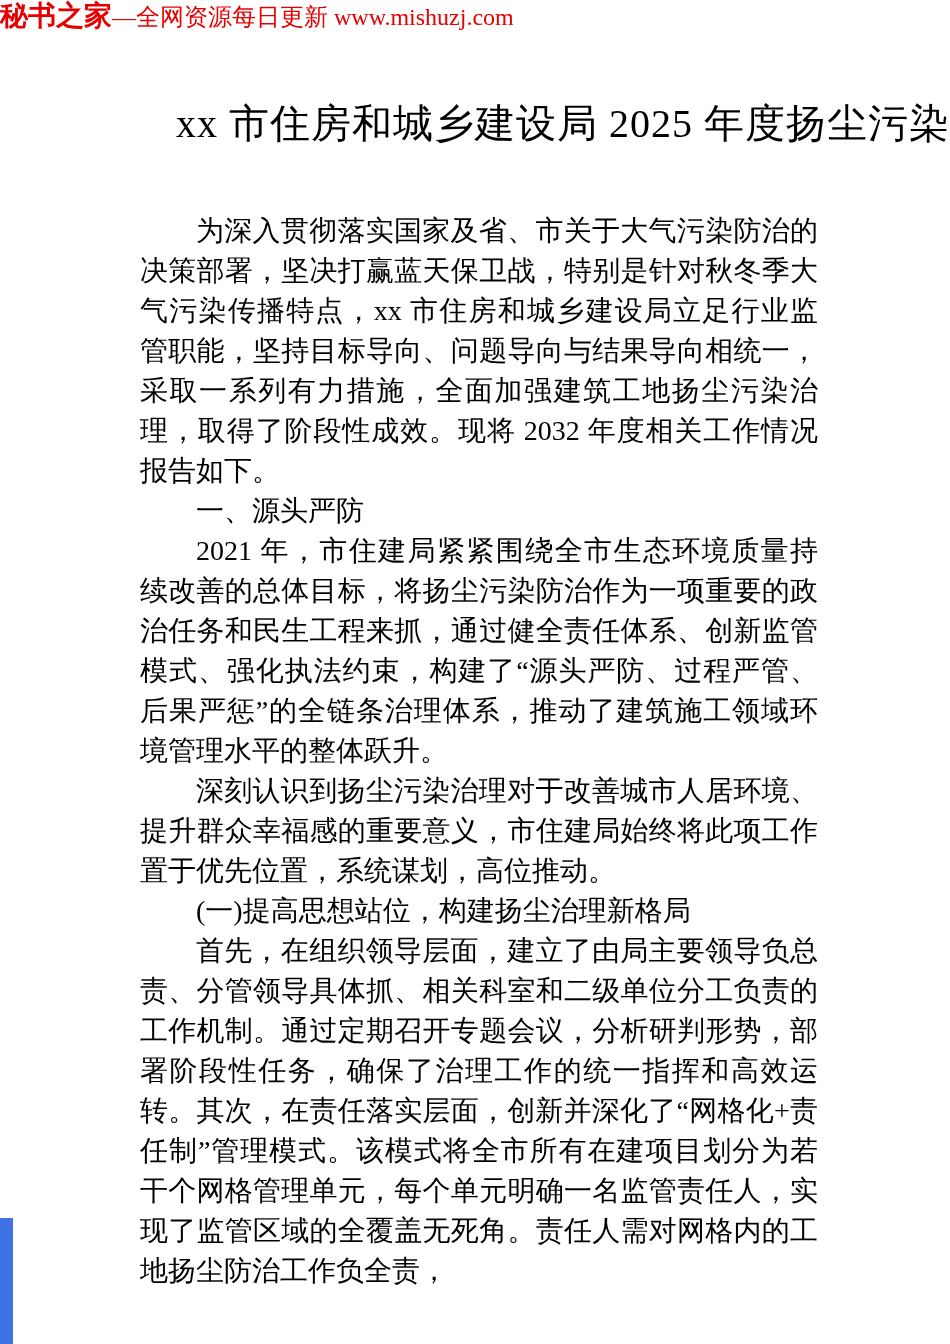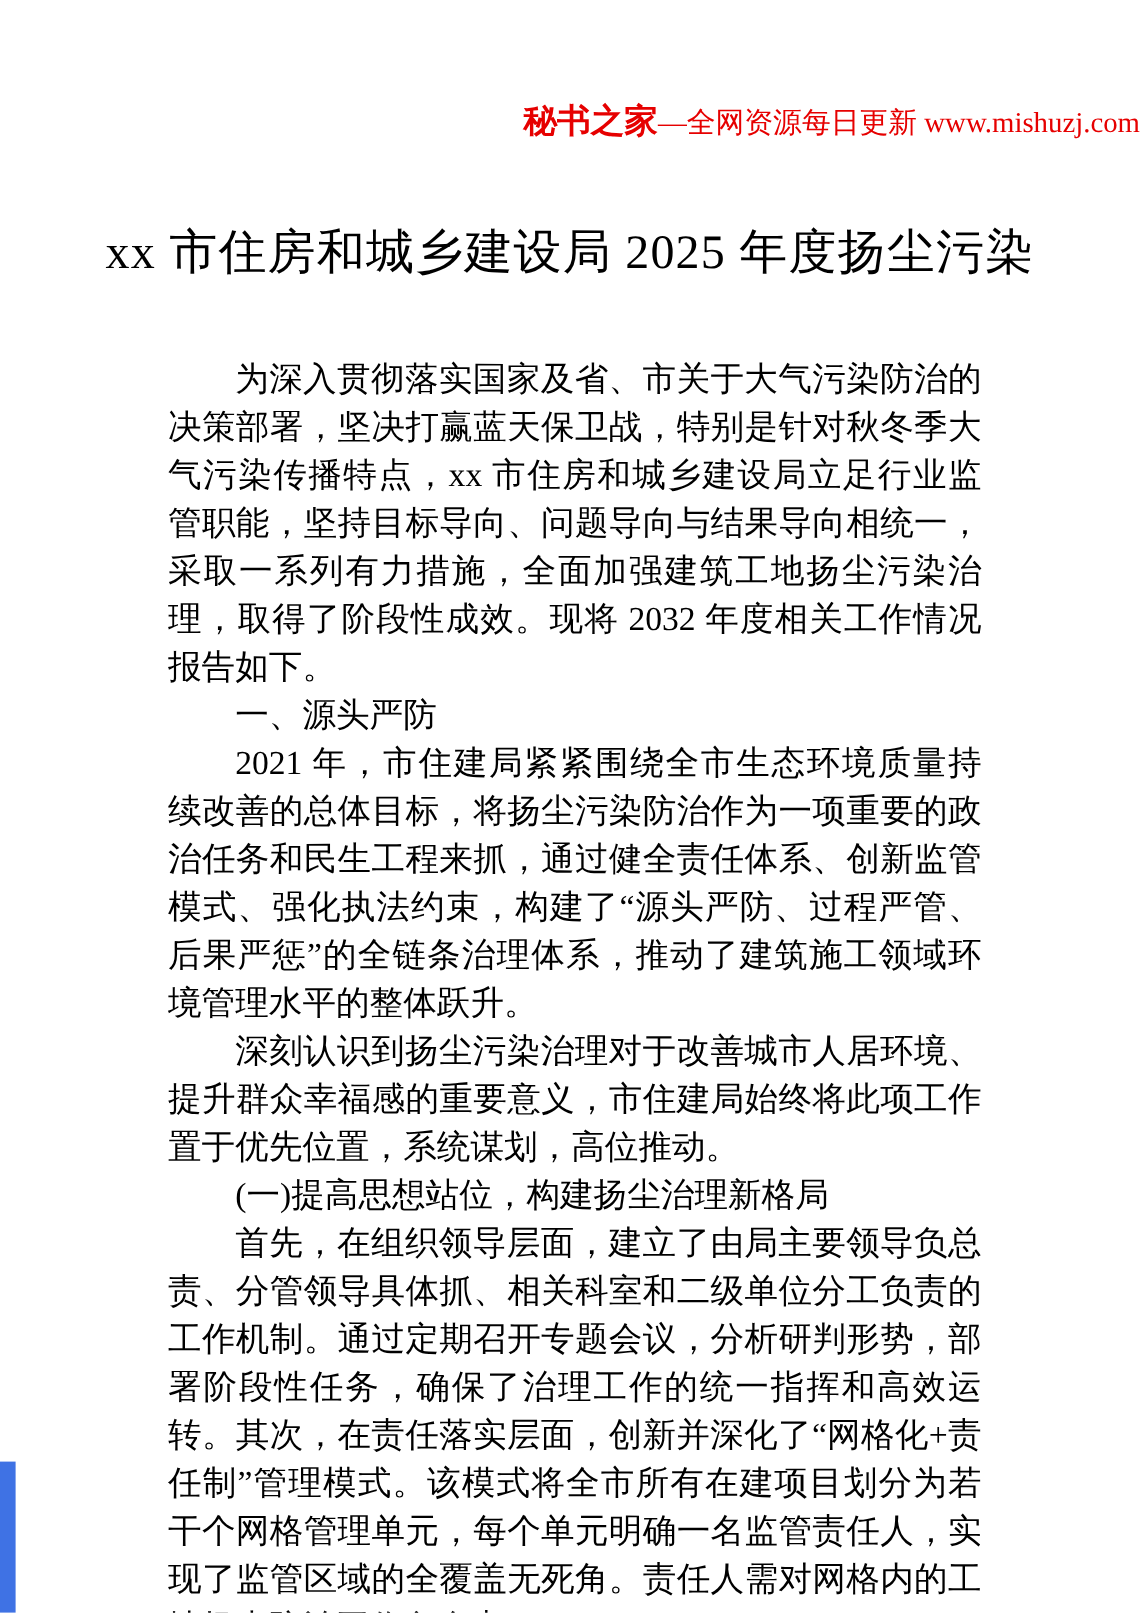--- a/index.html
+++ b/index.html
@@ -14,38 +14,37 @@
     overflow: hidden;
     font-family: "Liberation Serif", "DejaVu Serif", serif;
     color: #000000;
   }
   .page {
     width: 100%;
     height: 100%;
     box-sizing: border-box;
   }
   .doc-header {
-    text-align: right;
-    padding-top: 86px;
+    text-align: left;
     color: #e60000;
     font-size: 24px;
     line-height: 32px;
     white-space: nowrap;
   }
   .doc-header .brand {
     font-weight: bold;
     font-size: 28px;
   }
   .doc-header .tagline,
   .doc-header .dash,
   .doc-header .url {
     font-size: 24px;
   }
   .doc-title {
-    text-align: center;
+    text-align: right;
     margin-top: 52px;
     font-size: 40px;
     line-height: 78px;
     font-weight: 400;
     letter-spacing: 1px;
   }
   .doc-body {
     margin-top: 48px;
     padding: 0 132px 0 140px;
     font-size: 28px;

